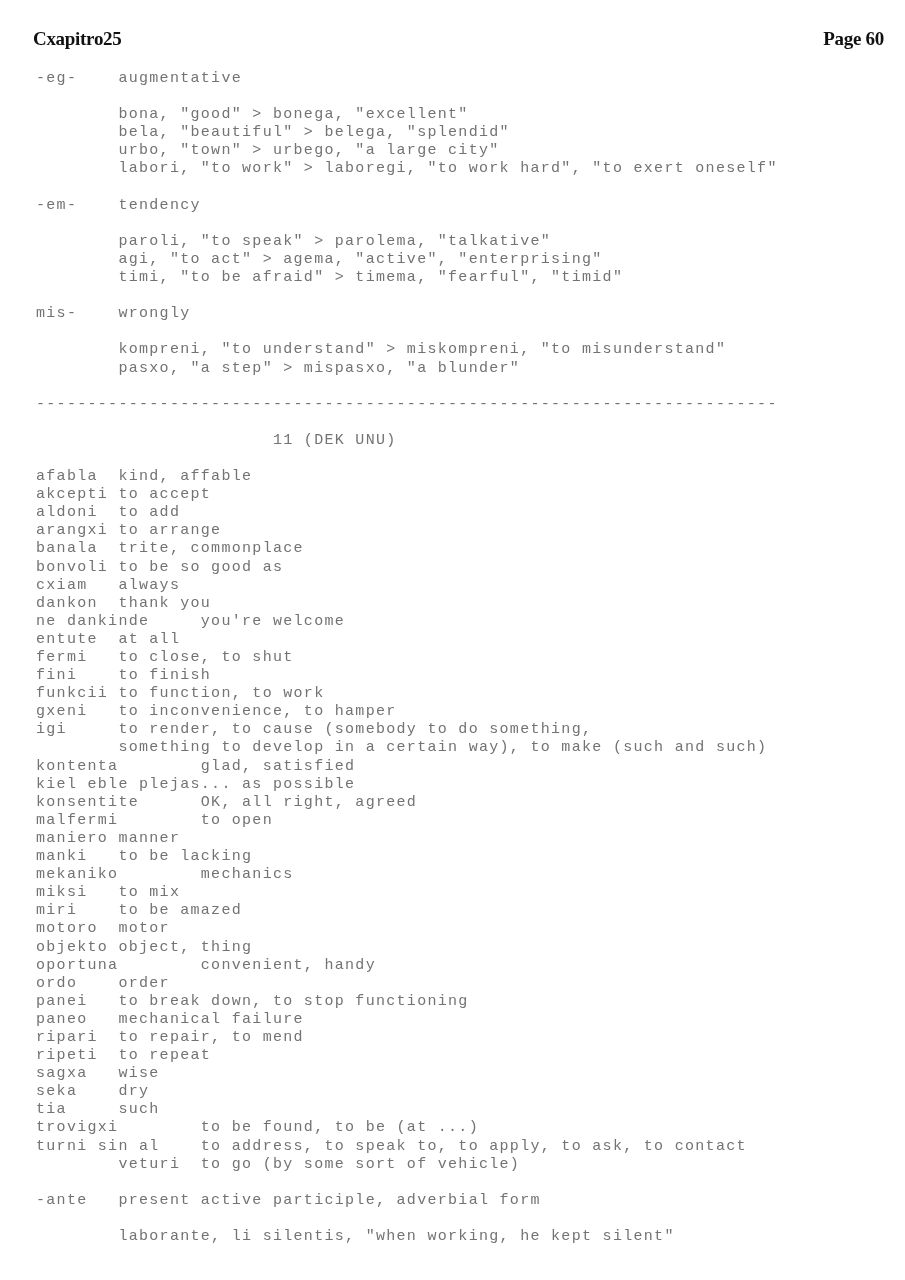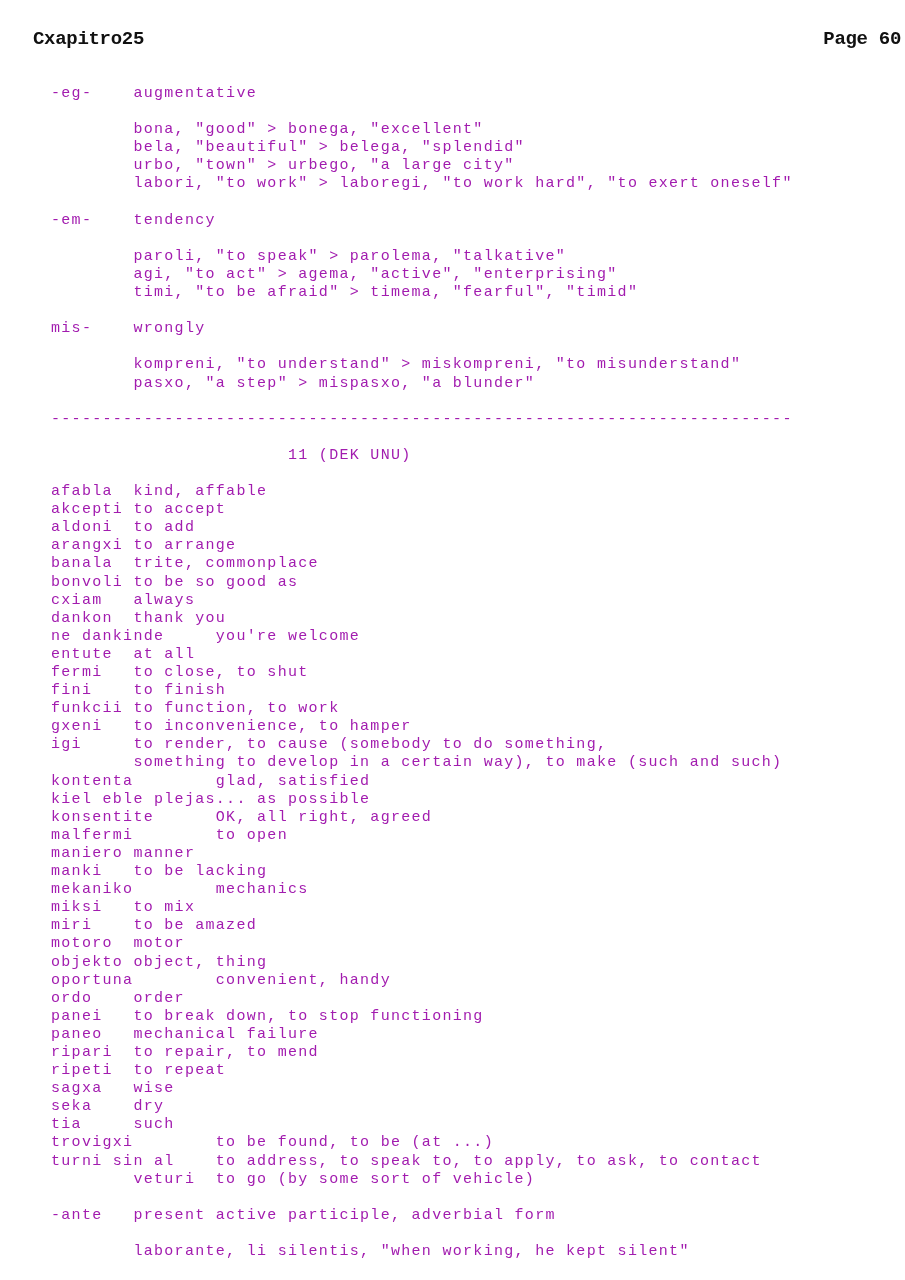--- a/index.html
+++ b/index.html
@@ -10,41 +10,41 @@
   .page {
     position: relative;
     width: 905px;
     height: 1280px;
     background: #ffffff;
     overflow: hidden;
   }
   .page-header {
     position: absolute;
     left: 33px;
-    right: 4px;
+    right: 21px;
     top: 28px;
     display: flex;
     justify-content: space-between;
     align-items: baseline;
-    font-family: Liberation Mono, monospace;
+    font-family: Liberation Serif, serif;
     font-weight: bold;
     font-size: 19px;
     color: #111111;
     letter-spacing: -0.3px;
   }
   .body-text {
     position: absolute;
     left: 36px;
     top: 70px;
-    margin: 15px;
+    margin: 0;
     font-family: "Liberation Mono", "DejaVu Sans Mono", monospace;
     font-size: 15px;
     letter-spacing: 1.3px;
     line-height: 18.1px;
-    color: #a21caf;
+    color: #737373;
     white-space: pre;
   }
 </style>
 </head>
 <body>
 
 <div class="page">
   <header class="page-header">
     <span>Cxapitro25</span>
     <span>Page 60</span>

